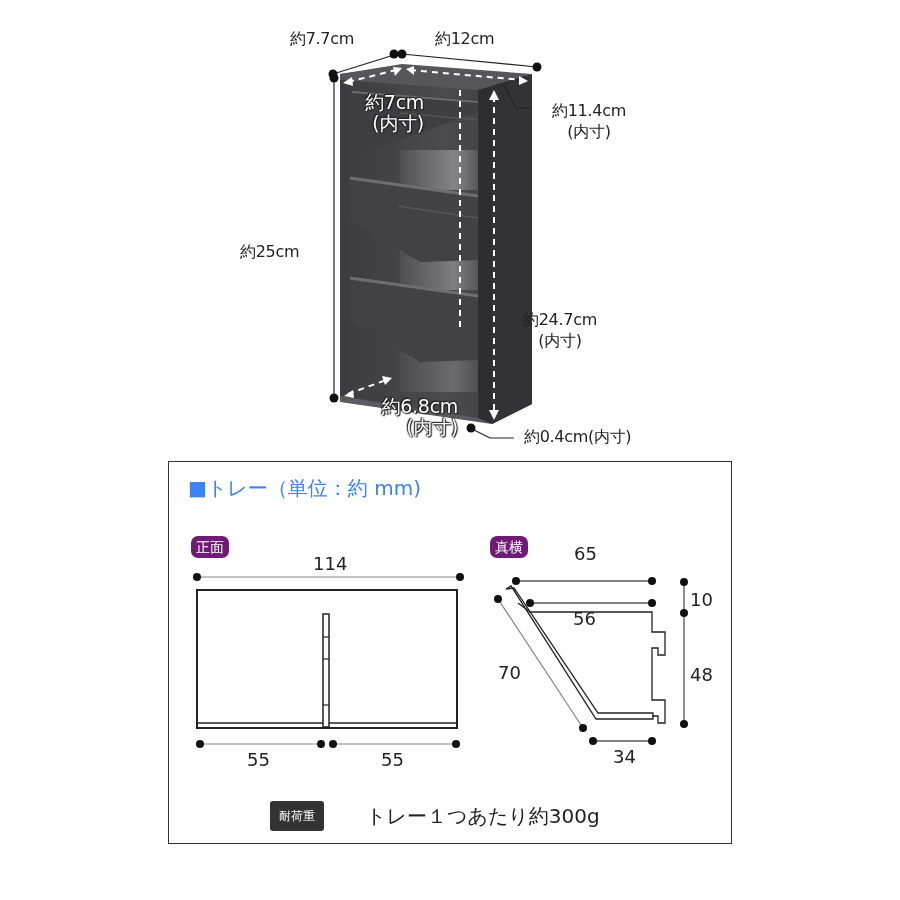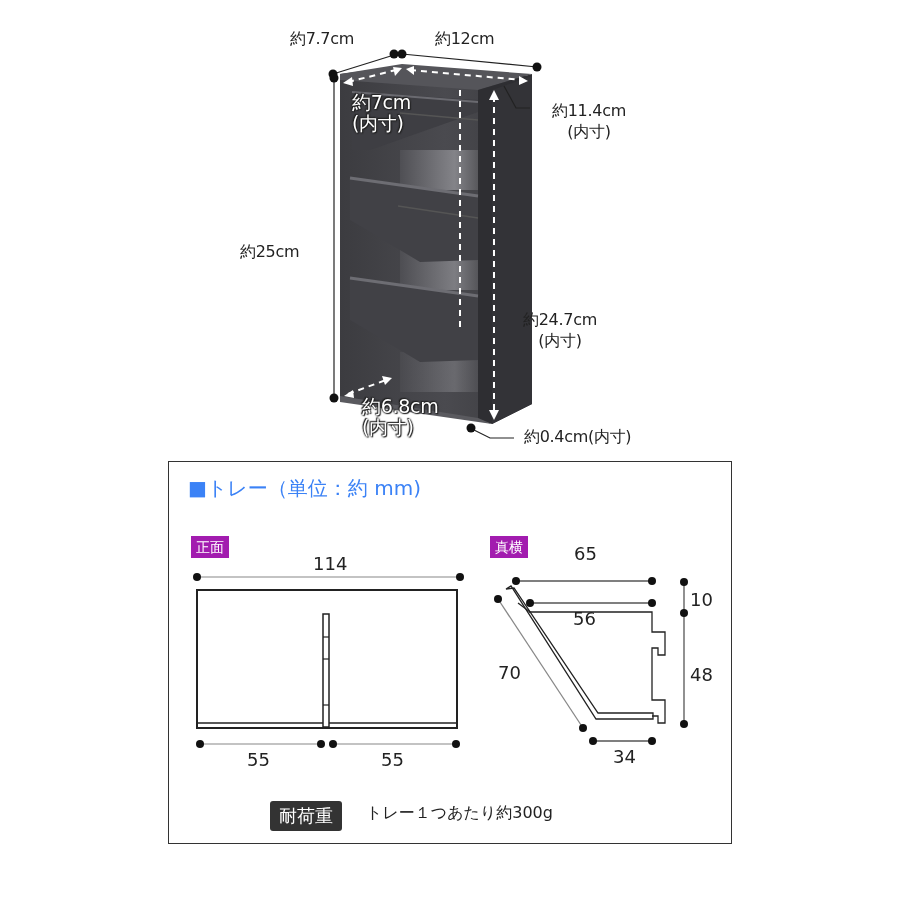--- a/index.html
+++ b/index.html
@@ -1,29 +1,29 @@
 <!DOCTYPE html>
 <html><head>
 <meta charset="utf-8">
 <style>
   html, body { margin:0; padding:0; background:#ffffff; }
   body { width:900px; height:900px; position:relative; overflow:hidden;
          font-family:"DejaVu Sans", "Liberation Sans", sans-serif; color:#222; }
   .lbl { position:absolute; font-size:16px; color:#222; white-space:nowrap; letter-spacing:-0.3px; }
   .lbl-w { position:absolute; font-size:19px; color:#fff; white-space:nowrap; letter-spacing:-0.3px;
-           text-shadow: 0 0 2px #222, 0 0 2px #222, 1px 1px 1px #222, -1px -1px 1px #222; line-height:21px; text-align:left; }
+           text-shadow: 0 0 2px #222, 0 0 2px #222, 1px 1px 1px #222, -1px -1px 1px #222; line-height:21px; text-align:right; }
   .sub { line-height:21px; text-align:center; }
   #tray-box { position:absolute; left:168px; top:461px; width:564px; height:383px;
               border:1.5px solid #333; box-sizing:border-box; }
-  .tag { position:absolute; background:#a21caf; color:#fff; font-size:14px; padding:2px 5px; line-height:18px; }
+  .tag { position:absolute; background:#701a75; color:#fff; font-size:14px; padding:2px 5px; line-height:18px;border-radius:7px; }
   .tray-title { position:absolute; left:188px; top:475px; font-size:20px; color:#3b82f6; white-space:nowrap; }
   .num { position:absolute; font-size:18px; color:#222; }
-  .load-tag { position:absolute; left:270px; top:801px; background:#333; color:#fff; font-size:18px;
+  .load-tag { position:absolute; left:270px; top:801px; background:#333; color:#fff; font-size:12px;
               padding:2px 9px; line-height:26px; border-radius:3px; }
-  .load-text { position:absolute; left:366px; top:803px; font-size:16px; color:#222; white-space:nowrap; }
+  .load-text { position:absolute; left:366px; top:803px; font-size:20px; color:#222; white-space:nowrap; }
   svg { position:absolute; left:0; top:0; }
 </style>
 </head>
 <body>
 
 <svg width="900" height="460" viewBox="0 0 900 460">
   <defs>
     <linearGradient id="frontGrad" x1="0" y1="0" x2="1" y2="0">
       <stop offset="0" stop-color="#3c3c40"></stop>
       <stop offset="0.55" stop-color="#4a4a4f"></stop>

